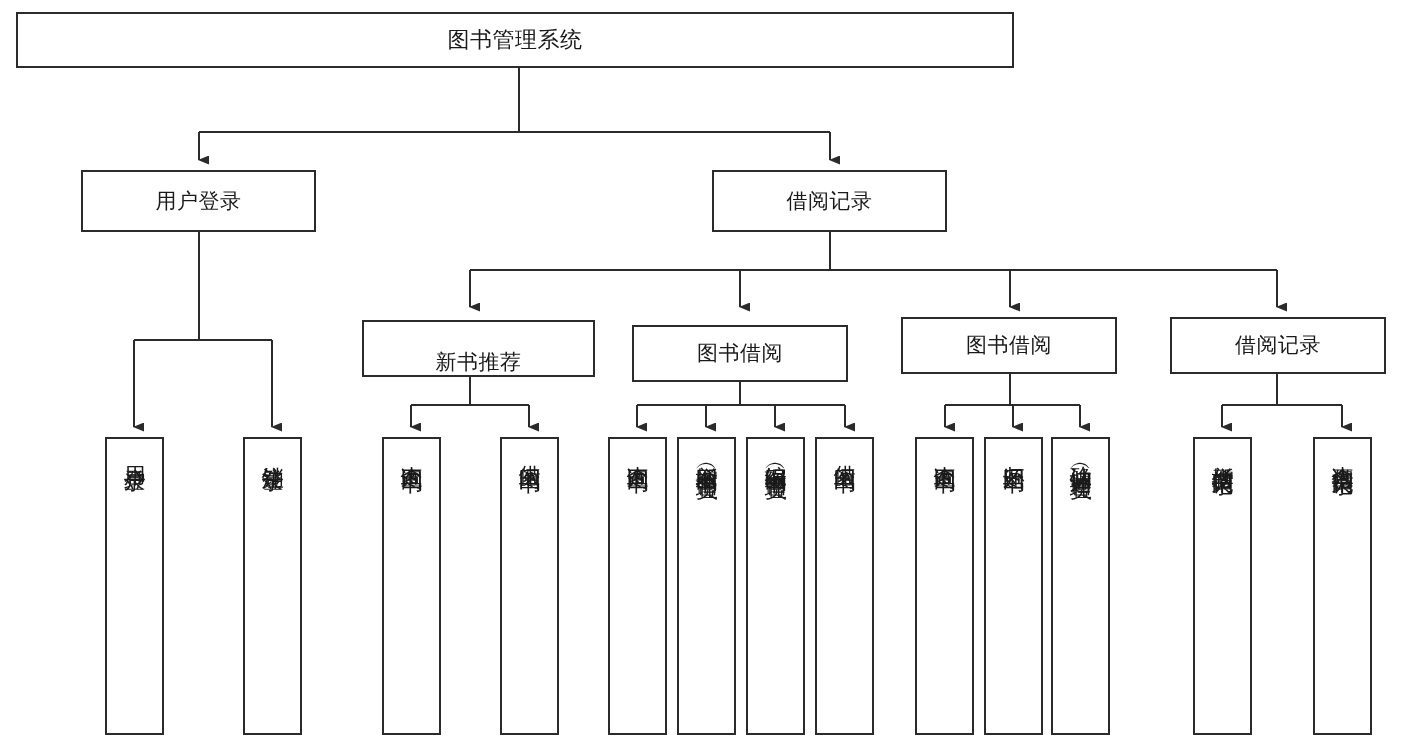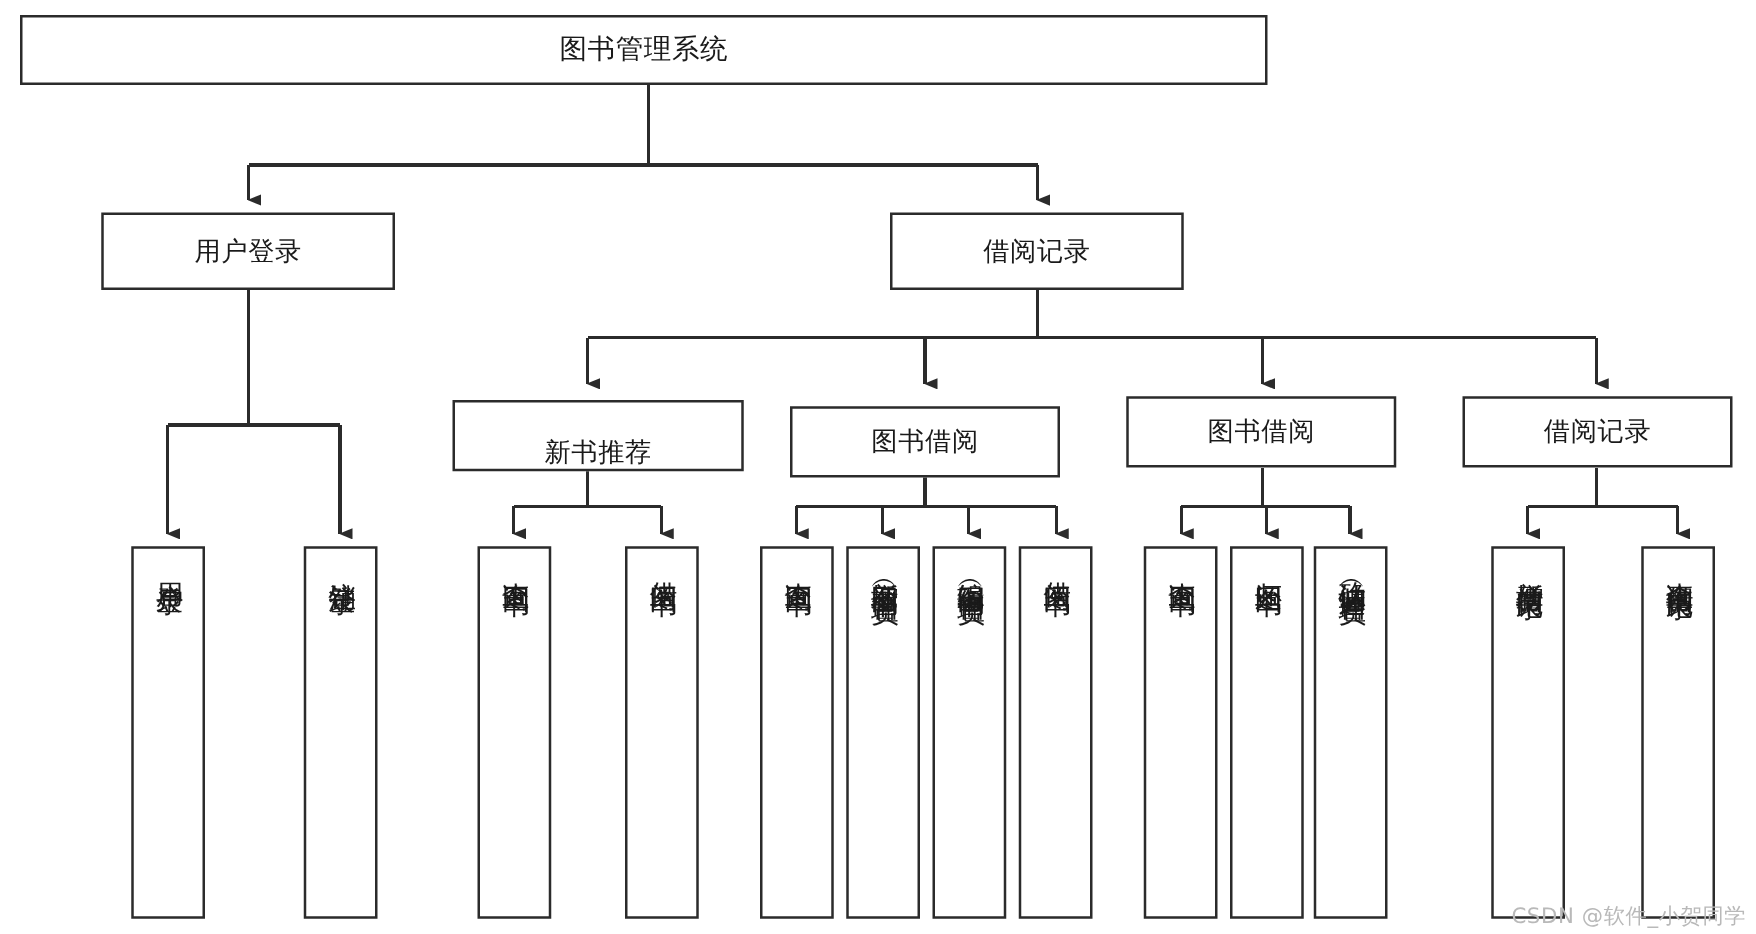--- a/index.html
+++ b/index.html
@@ -174,14 +174,13 @@
     <span class="lbl">确认归还（管理员）</span>
   </div>
 
   <div class="node v-node" style="left:1193px;top:437px;width:59px;height:298px;">
     <span class="lbl">新增借阅记录</span>
   </div>
   <div class="node v-node" style="left:1313px;top:437px;width:59px;height:298px;">
     <span class="lbl">查询借阅记录</span>
   </div>
 
-  <div id="watermark">CSDN @软件_小贺同学</div>
 </div>
 
 </body></html>

